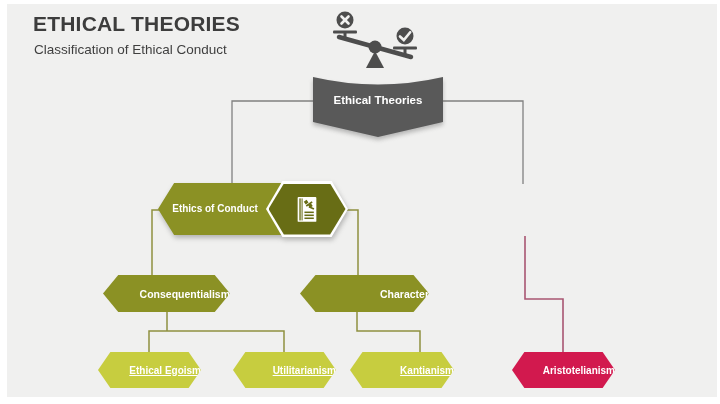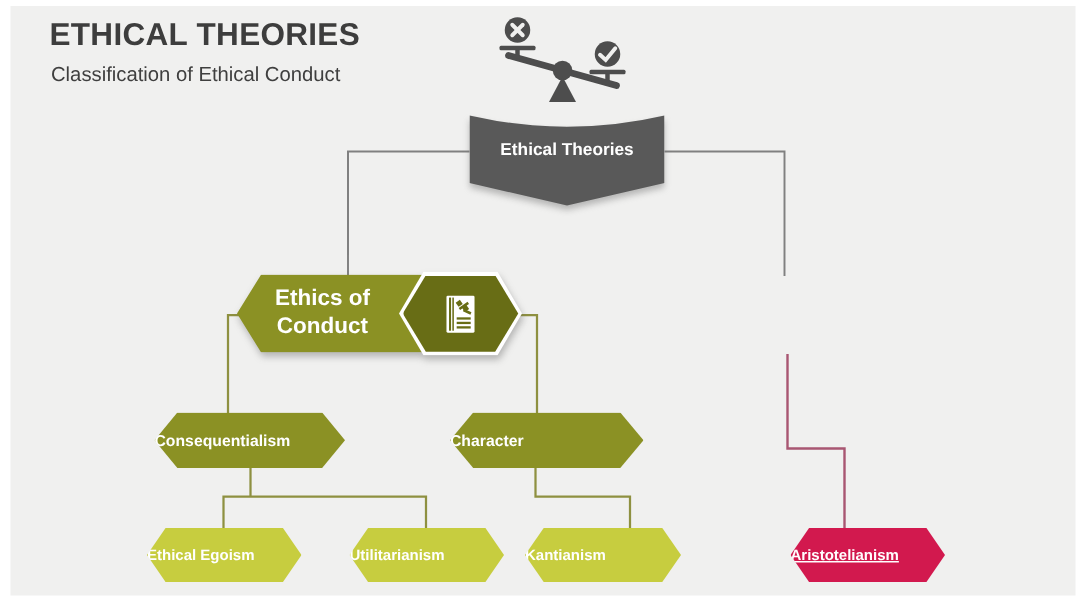--- a/index.html
+++ b/index.html
@@ -30,34 +30,34 @@
     position:absolute;left:306px;top:68px;width:130px;height:68px;
     filter:drop-shadow(0 3px 2px rgba(110,110,110,0.45));
   }
   .banner svg{position:absolute;left:0;top:0;}
   .banner .banner-label{
     position:absolute;left:0;top:22px;width:100%;text-align:center;
     color:#ffffff;font-weight:bold;font-size:11.5px;
   }
   
   .hex{
-    position:absolute;display:flex;align-items:center;justify-content:flex-start;
+    position:absolute;display:flex;align-items:center;justify-content:flex-end;
     clip-path:polygon(0% 50%,12% 0%,88% 0%,100% 50%,88% 100%,12% 100%);
     color:#fff;font-weight:bold;text-align:center;
   }
   .shadowed{filter:drop-shadow(1px 2.5px 2px rgba(90,90,90,0.4));}
   .row3{height:37px;font-size:10.5px;background:var(--olive,#8b9124);}
   .row4{height:36px;font-size:10px;}
-  .lime{background:var(--lime,#c7cd3f);}
+  .lime{background:var(--lime,#c7cd3f);text-decoration:underline;}
   .pink{background:var(--pink,#d2194e);}
   
   .group{position:absolute;filter:drop-shadow(1px 3px 2.5px rgba(90,90,90,0.4));}
   .hex-text{
     position:absolute;display:flex;align-items:center;justify-content:center;
-    color:#fff;font-weight:bold;font-size:15px;line-height:1.25;text-align:center;
+    color:#fff;font-weight:bold;font-size:10px;line-height:1.25;text-align:center;
   }
   .conduct-text{
     left:0;top:2px;width:124px;height:52px;background:var(--olive,#8b9124);
     clip-path:polygon(0% 50%,13% 0%,100% 0%,88% 50%,100% 100%,13% 100%);
     padding-right:10px;box-sizing:border-box;
   }
   .character-text{
     left:66px;top:2px;width:120px;height:50px;background:var(--maroon,#9e1c46);
     clip-path:polygon(0% 0%,86% 0%,100% 50%,86% 100%,0% 100%,12% 50%);
     padding-left:12px;box-sizing:border-box;
@@ -164,17 +164,17 @@
 
   <div class="hex row4 lime shadowed" style="left:91px;top:348px;width:103px;">
     <span>Ethical Egoism</span>
   </div>
   <div class="hex row4 lime shadowed" style="left:226px;top:348px;width:103px;">
     <span>Utilitarianism</span>
   </div>
   <div class="hex row4 lime shadowed" style="left:343px;top:348px;width:104px;">
     <span>Kantianism</span>
   </div>
-  <div class="hex row4 pink shadowed" style="left:520px;top:348px;width:103px;text-decoration:underline;">
+  <div class="hex row4 pink shadowed" style="left:505px;top:348px;width:103px;">
     <span>Aristotelianism</span>
   </div>
 
 </div>
 
 </body></html>

